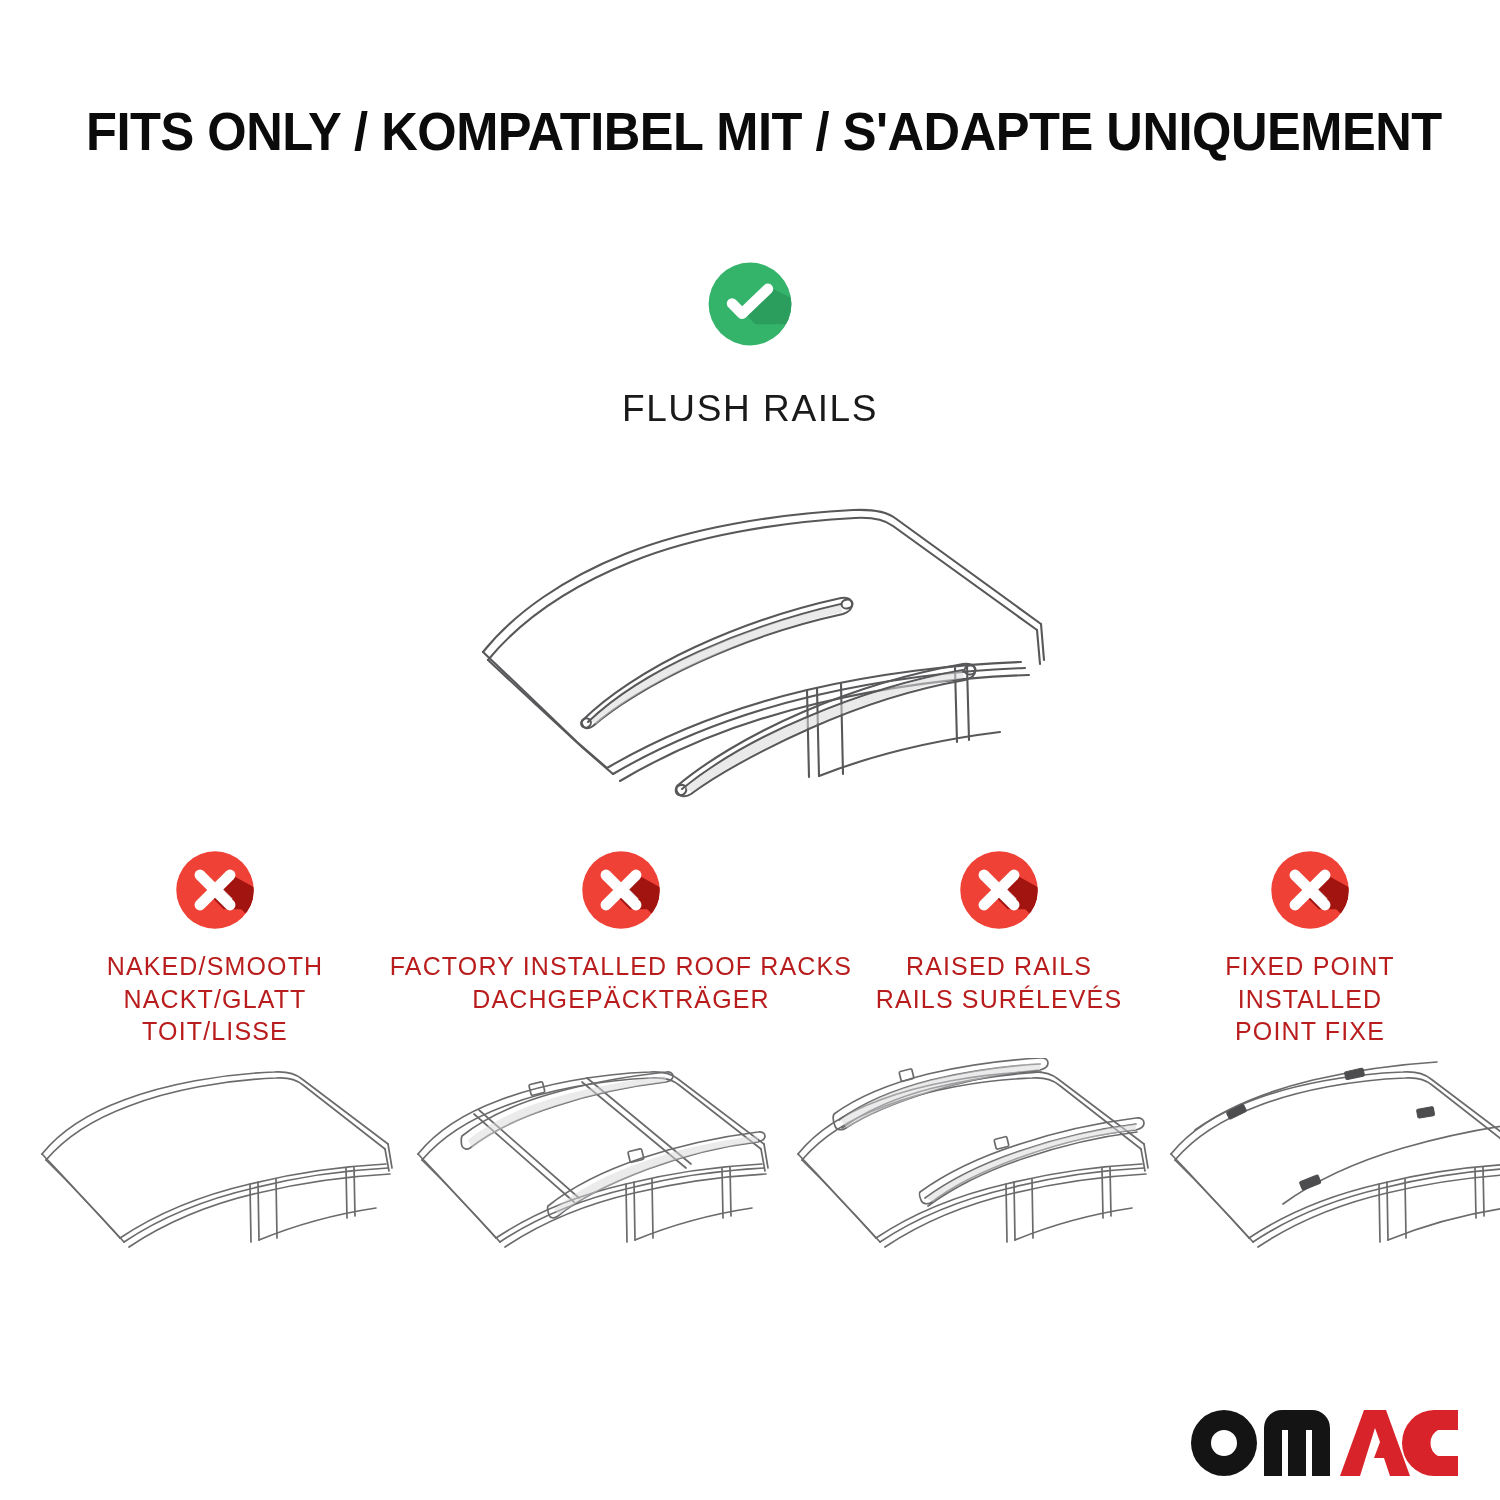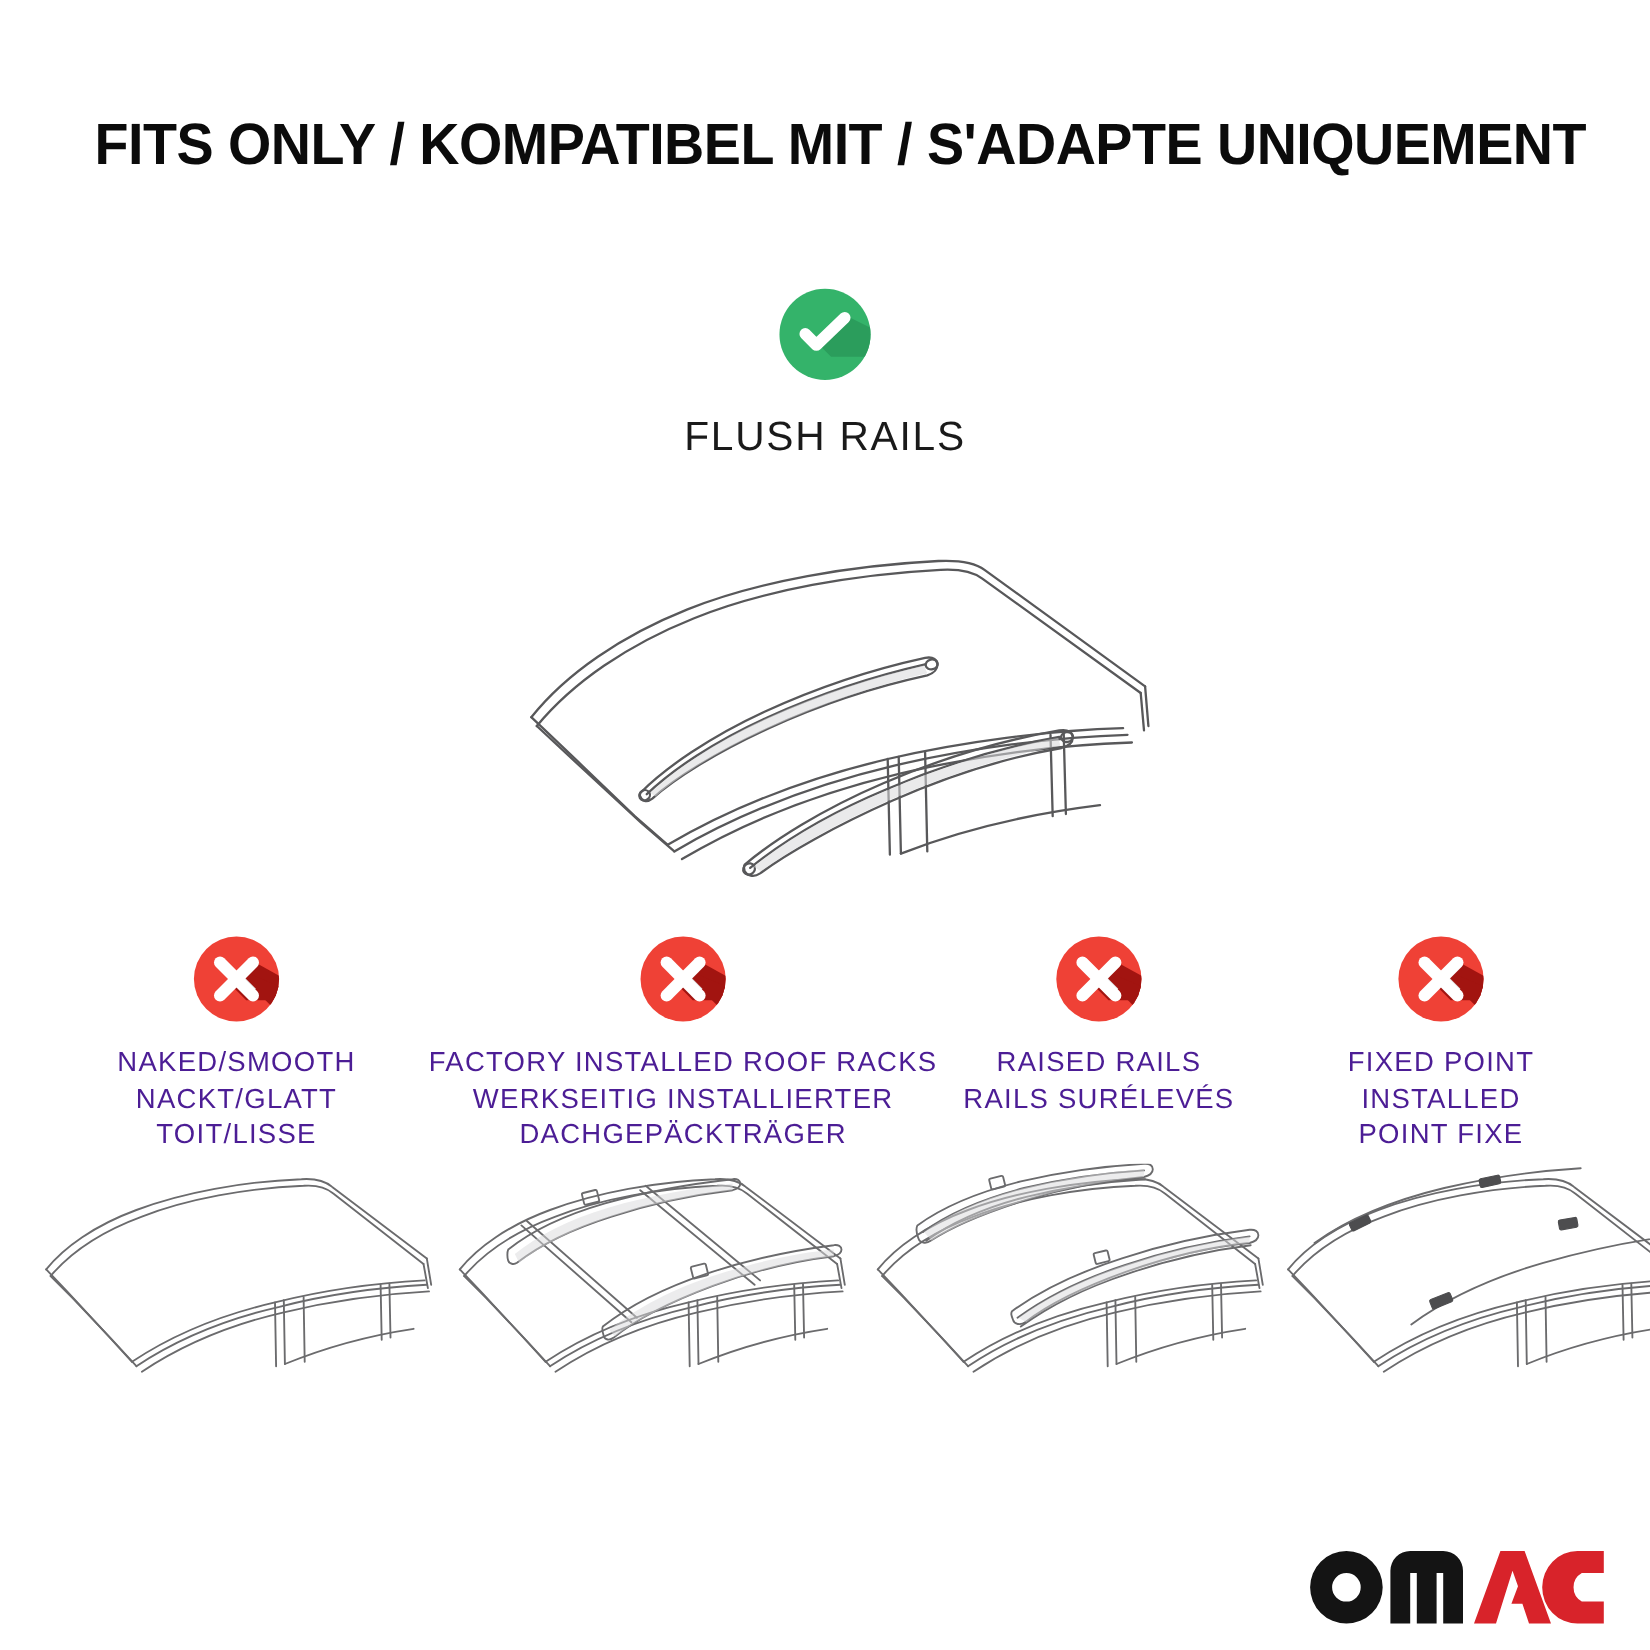--- a/index.html
+++ b/index.html
@@ -36,20 +36,21 @@
 
   
   .ok-section {
     position: absolute;
     left: 0;
     top: 258px;
     width: 1500px;
     display: flex;
     flex-direction: column;
     align-items: center;
+    gap: 12px;
   }
   .ok-icon {
     width: 92px;
     height: 92px;
     display: block;
   }
   .ok-labels {
     margin-top: 24px;
     text-align: center;
     font-size: 37px;
@@ -93,21 +94,21 @@
     height: 88px;
     display: block;
   }
   .bad-labels {
     margin-top: 16px;
     text-align: center;
     font-size: 25px;
     font-weight: 400;
     letter-spacing: 1.15px;
     line-height: 1.30;
-    color: #4c1d95;
+    color: #b91c1c;
   }
   .bad-labels div { white-space: nowrap; }
 
   .bad-illus {
     position: absolute;
     width: 372px;
     height: 230px;
   }
   .bad-illus.i1 { left: 36px;   top: 1058px; }
   .bad-illus.i2 { left: 412px;  top: 1058px; }
@@ -255,21 +256,20 @@
           <path d="M47 49 L64 66 L70 60 L53 43 Z" fill="#e0e0e0"></path>
         </g>
         <g stroke="#ffffff" stroke-width="12.5" stroke-linecap="round">
           <line x1="33" y1="33" x2="67" y2="67"></line>
           <line x1="67" y1="33" x2="33" y2="67"></line>
         </g>
       </svg>
     </span>
     <div class="bad-labels">
       <div>FACTORY INSTALLED ROOF RACKS</div>
-      <div>WERKSEITIG INSTALLIERTER</div>
       <div>DACHGEPÄCKTRÄGER</div>
     </div>
   </div>
 
   <div class="bad-col c3">
     <span>
       <svg class="x-icon" viewBox="0 0 100 100" aria-hidden="true">
         <defs>
             <clipPath id="xc3">
               <circle cx="50" cy="50" r="44"></circle>

